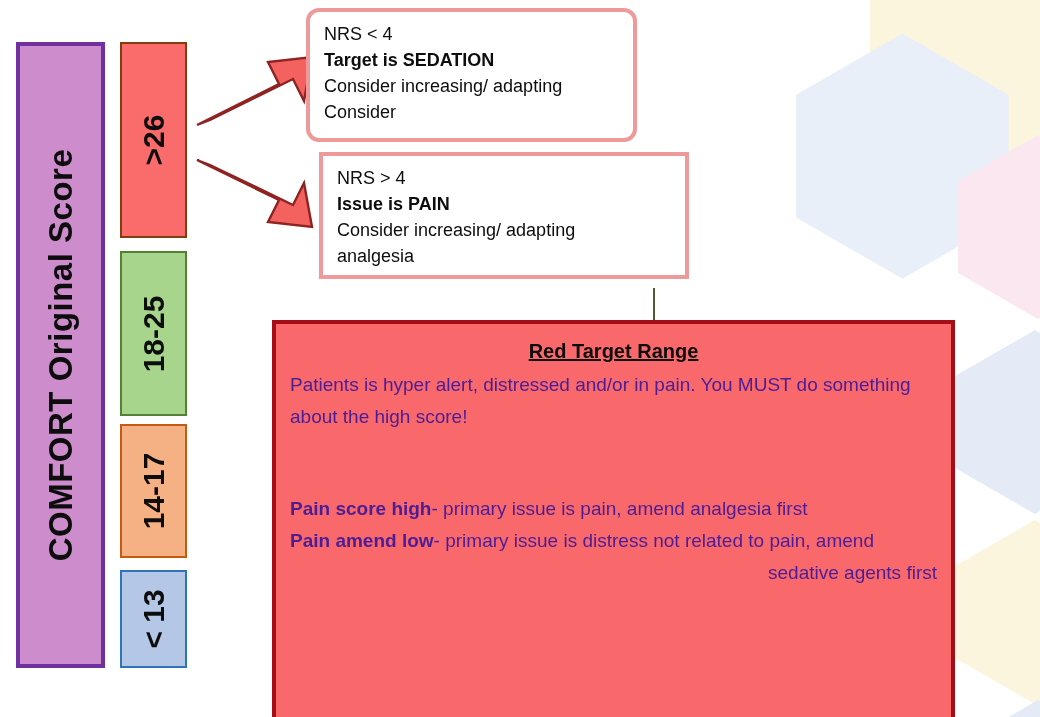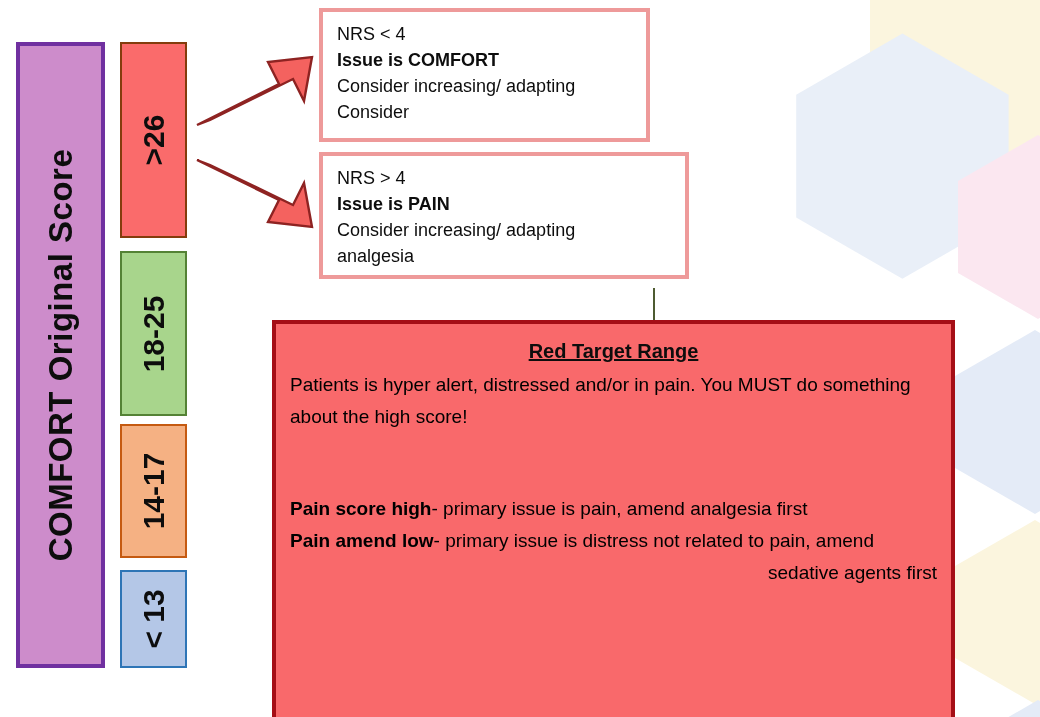--- a/index.html
+++ b/index.html
@@ -49,21 +49,21 @@
   
   .arrow-layer{position:absolute;left:0;top:0;width:1040px;height:717px;pointer-events:none;}
 
   
   .nrs-box{
     position:absolute;background:#ffffff;
     border:4px solid #EE9A9A;
     box-sizing:border-box;
     padding:9px 14px 6px 14px;
   }
-  .nrs-box-1{left:319px;top:8px;width:331px;height:134px;}
+  .nrs-box-1{left:306px;top:8px;width:331px;height:134px;border-radius:13px;}
   .nrs-box-2{left:319px;top:152px;width:370px;height:127px;}
   .nrs-line{
     font-size:18px;color:#0d0d0d;line-height:26px;
     font-family:"Liberation Sans", sans-serif;
   }
   .nrs-line.bold{font-weight:bold;}
 
   
   .connector{
     position:absolute;left:653px;top:288px;width:2px;height:32px;
@@ -75,21 +75,21 @@
     position:absolute;left:272px;top:320px;width:683px;height:460px;
     background:#F9696B;border:4px solid #A50E16;
     box-sizing:border-box;
     padding:10px 14px 10px 14px;
   }
   .red-panel .panel-title{
     text-align:center;font-size:20px;font-weight:bold;color:#0d0d0d;
     text-decoration:underline;margin:6px 0 6px 0;
   }
   .red-panel p{
-    margin:0;font-size:19px;line-height:32px;color:#000000;
+    margin:0;font-size:19px;line-height:32px;color:#4c1d95;
   }
   .red-panel .spacer{height:30px;}
   .red-panel .center{text-align:right;}
   .red-panel b{font-weight:bold;}
 </style>
 </head>
 <body>
 
 <div id="stage">
 
@@ -132,21 +132,21 @@
     <svg width="1040" height="717" viewBox="0 0 1040 717" xmlns="http://www.w3.org/2000/svg">
 
       <polygon points="197,125 279,84 268,62 312,57 304,101 293,79 210,120" fill="#F4625F" stroke="#8E2322" stroke-width="2.4" stroke-linejoin="miter"></polygon>
 
       <polygon points="197,160 279,200 268,222 312,227 304,183 293,205 210,165" fill="#F4625F" stroke="#8E2322" stroke-width="2.4" stroke-linejoin="miter"></polygon>
     </svg>
   </div>
 
   <div class="nrs-box nrs-box-1">
     <div class="nrs-line">NRS &lt; 4</div>
-    <div class="nrs-line bold">Issue is COMFORT</div>
+    <div class="nrs-line bold">Target is SEDATION</div>
     <div class="nrs-line">Consider increasing/ adapting</div>
     <div class="nrs-line">Consider</div>
   </div>
 
   <div class="nrs-box nrs-box-2">
     <div class="nrs-line">NRS &gt; 4</div>
     <div class="nrs-line bold">Issue is PAIN</div>
     <div class="nrs-line">Consider increasing/ adapting</div>
     <div class="nrs-line">analgesia</div>
   </div>

